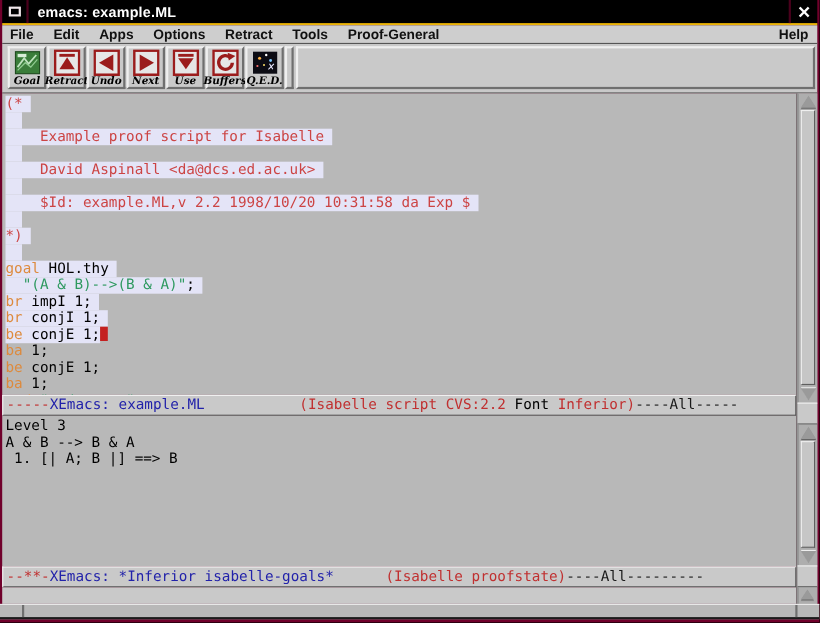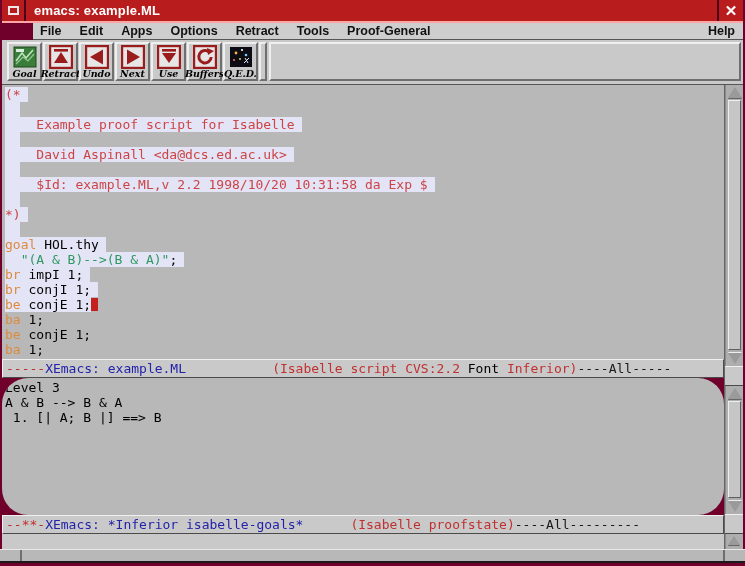--- a/index.html
+++ b/index.html
@@ -2,32 +2,32 @@
 <html><head>
 <meta charset="utf-8">
 <style>
   * { margin:0; padding:0; box-sizing:border-box; }
   html,body { width:745px; height:566px; overflow:hidden; background:#000; }
   body { font-family:"Liberation Sans", sans-serif; }
 
   .window { width:745px; height:566px; background:#70002b; padding:0 2px; position:relative; }
 
   
-  .titlebar { height:23px; background:#b91c1c; display:flex; align-items:center; color:#fff;
-              border-bottom:2px solid #fca5a5; }
+  .titlebar { height:23px; background:#000000; display:flex; align-items:center; color:#fff;
+              border-bottom:2px solid #eab308; }
   .win-menu-btn { width:24px; height:21px; display:flex; align-items:center; justify-content:center;
                   border-right:2px solid #4a001c; cursor:default; }
   .win-menu-glyph { width:11px; height:9px; border:2px solid #efe7ea; background:transparent; }
   .title-text { flex:1; padding-left:8px; font-size:13px; font-weight:bold; letter-spacing:0.2px; }
   .close-btn { width:26px; height:21px; display:flex; align-items:center; justify-content:center;
                border-left:2px solid #4a001c; font-size:15px; font-weight:bold; color:#fff; }
 
   
   .menubar { height:17px; background:#cecece; display:flex; align-items:center;
-             border-bottom:1px solid #555; font-size:12.5px; font-weight:bold; color:#111;margin-left:31px; }
+             border-bottom:1px solid #555; font-size:12.5px; font-weight:bold; color:#111; }
   .menu-item { padding:0 9px; height:17px; line-height:17px; }
   .menu-item:first-child { padding-left:7px; }
   .menu-help { margin-left:auto; padding:0 8px; }
 
   
   .toolbar { height:45px; background:#c9c9c9; border-bottom:1px solid #555;
              display:flex; align-items:stretch; padding:2px 2px 3px 5px; }
   .tb-btn { width:35px; margin-right:1px; background:#c9c9c9;
             border:2px solid; border-color:#efefef #6f6f6f #6f6f6f #efefef;
             display:flex; flex-direction:column; align-items:center; position:relative; }
@@ -60,21 +60,21 @@
               border-bottom:1px solid #4a4a4a; border-right:1px solid #4a4a4a;
               font-family:"DejaVu Sans Mono","Liberation Mono", monospace;
               font-size:13px; line-height:18px; white-space:pre; overflow:hidden; padding-left:3px; }
   .ml-red   { color:#c03030; }
   .ml-blue  { color:#2222aa;margin-top:32px; }
   .ml-green { color:#000000; }
   .ml-plain { color:#1a1a1a; }
 
   .goalsarea { height:140px; background:#b8b8b8; overflow:hidden;
                font-family:"DejaVu Sans Mono","Liberation Mono", monospace;
-               font-size:13px; line-height:15px; color:#000; padding:2px 0 0 3px; white-space:pre;border-radius:26px; }
+               font-size:13px; line-height:15px; color:#000; padding:2px 0 0 3px; white-space:pre; }
 
   .minibuffer { height:15px; background:#c9c9c9; }
 
   
   .scroll-col { width:19px; display:flex; flex-direction:column; background:#b0b0b0;
                 border-left:1px solid #666; }
   .rail { position:relative; background:#aeaeae; border-left:1px solid #8a8a8a; }
   .rail-top { height:281px; }
   .rail-mid { height:20px; background:#c9c9c9; border-left:none;
               border-top:1px solid #f0f0f0; border-bottom:1px solid #4a4a4a; }

